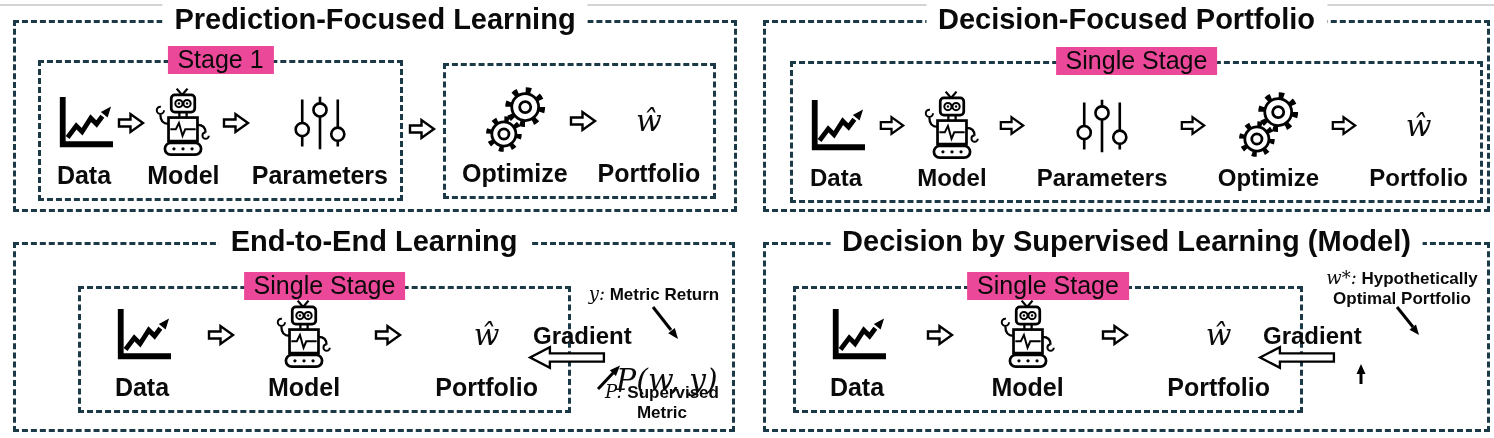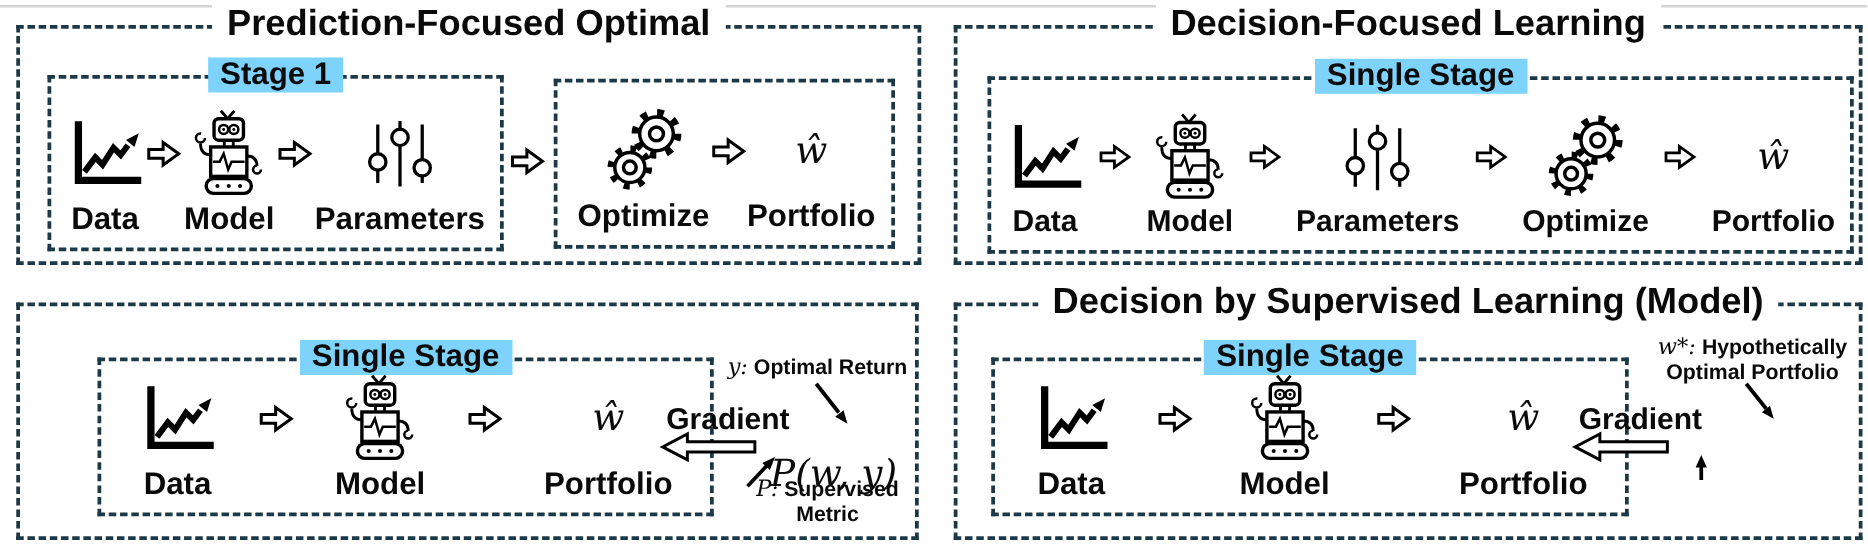--- a/index.html
+++ b/index.html
@@ -5,22 +5,22 @@
   html,body{margin:0;padding:0;background:#fff;}
   .canvas{position:relative;width:1494px;height:438px;background:#fff;overflow:hidden;
           font-family:"Liberation Sans",sans-serif;color:#0a0a0a;}
   .top-rule{position:absolute;left:0;top:4px;width:100%;height:2px;background:#d4d4d4;}
   .panel{position:absolute;border:3px dashed #1c3947;box-sizing:border-box;}
   .panel-title{position:absolute;top:-20px;left:50%;transform:translateX(-50%);
                background:#fff;padding:0 12px;white-space:nowrap;
                font-size:29px;font-weight:bold;line-height:1.15;}
   .stage-box{position:absolute;border:3px dashed #1c3947;box-sizing:border-box;}
   .stage-title{position:absolute;top:-17px;left:50%;transform:translateX(-50%);
-               background:#7dd3fc;padding:0 10px;white-space:nowrap;
-               font-size:25px;font-weight:bold;line-height:1.1;}
+               background:#ec4899;padding:0 10px;white-space:nowrap;
+               font-size:25px;font-weight:normal;line-height:1.1;}
   .stage-row{display:flex;align-items:flex-end;justify-content:space-between;
              height:100%;box-sizing:border-box;padding:6px 12px 8px;}
   .pad30{padding-left:30px;padding-right:30px;}
   .pad16{padding-left:16px;padding-right:16px;}
   .item{display:flex;flex-direction:column;align-items:center;}
   .icon-box{height:76px;display:flex;align-items:center;justify-content:center;}
   .item-label{font-weight:bold;font-size:25px;line-height:1.15;white-space:nowrap;}
   .item-label.sm{font-size:24px;}
   .arrow-slot{align-self:flex-end;margin-bottom:54px;display:flex;}
   .mathvar{font-family:"DejaVu Serif","DejaVu Sans",serif;font-style:italic;}
@@ -84,21 +84,21 @@
     <symbol id="sym-arrow-grad" viewBox="0 0 88 30">
       <path d="M85,10.5 H25 V3.5 L3,15 L25,26.5 V19.5 H85 Z" fill="#fff" stroke="#000" stroke-width="2.6"></path>
     </symbol>
   </defs>
 </svg>
 
 <div class="canvas">
   <div class="top-rule"></div>
 
   <div class="panel" style="left:13px;top:20px;width:724px;height:192px;">
-    <div class="panel-title">Prediction-Focused Optimal</div>
+    <div class="panel-title">Prediction-Focused Learning</div>
 
     <div class="stage-box" style="left:22px;top:37px;width:365px;height:141px;">
       <div class="stage-title">Stage 1</div>
       <div class="stage-row">
         <div class="item">
           <div class="icon-box">
               <svg width="62" height="58">
                 <use href="#sym-chart"></use>
               </svg>
             </div>
@@ -158,21 +158,21 @@
           <div class="icon-box">
               <span class="mathvar what">ŵ</span>
             </div>
           <div class="item-label">Portfolio</div>
         </div>
       </div>
     </div>
   </div>
 
   <div class="panel" style="left:763px;top:20px;width:727px;height:192px;">
-    <div class="panel-title">Decision-Focused Learning</div>
+    <div class="panel-title">Decision-Focused Portfolio</div>
 
     <div class="stage-box" style="left:24px;top:38px;width:693px;height:142px;">
       <div class="stage-title">Single Stage</div>
       <div class="stage-row">
         <div class="item">
           <div class="icon-box">
               <svg width="62" height="58">
                 <use href="#sym-chart"></use>
               </svg>
             </div>
@@ -226,20 +226,21 @@
           <div class="icon-box">
               <span class="mathvar what">ŵ</span>
             </div>
           <div class="item-label sm">Portfolio</div>
         </div>
       </div>
     </div>
   </div>
 
   <div class="panel" style="left:13px;top:242px;width:722px;height:190px;">
+    <div class="panel-title">End-to-End Learning</div>
 
     <div class="stage-box" style="left:62px;top:41px;width:493px;height:127px;">
       <div class="stage-title">Single Stage</div>
       <div class="stage-row pad30">
         <div class="item">
           <div class="icon-box">
               <svg width="62" height="58">
                 <use href="#sym-chart"></use>
               </svg>
             </div>
@@ -275,21 +276,21 @@
     <div class="grad-label" style="left:517px;top:77px;">Gradient</div>
     <div class="grad-arrow" style="left:511px;top:99px;">
       <svg width="80" height="27">
           <use href="#sym-arrow-grad"></use>
         </svg>
     </div>
     <div class="formula mathvar" style="left:600px;top:90px;margin-top:30px;">P(w, y)</div>
 
     <div class="note" style="left:548px;top:38px;width:180px;">
       <span class="nvar">y:</span>
-      <span class="nlab">Optimal Return</span>
+      <span class="nlab">Metric Return</span>
     </div>
     <div class="note-arrow" style="left:632px;top:58px;">
       <svg width="34" height="40">
           <line x1="5" y1="4" x2="23" y2="27" stroke="#000" stroke-width="3"></line>
           <polygon points="30,36 26.8,25.1 20.2,30.3" fill="#000"></polygon>
         </svg>
     </div>
 
     <div class="note" style="left:566px;top:136px;width:160px;">
       <span class="nvar">P:</span>

